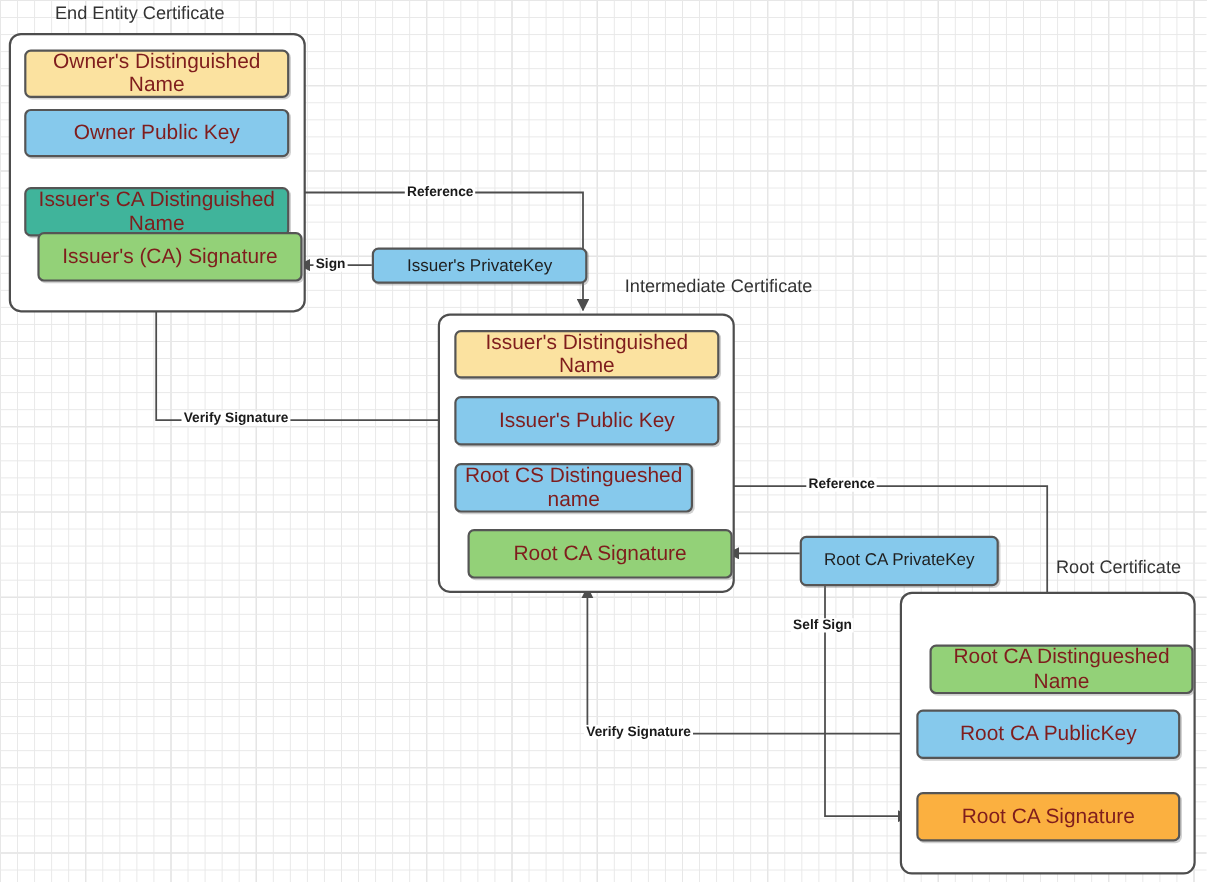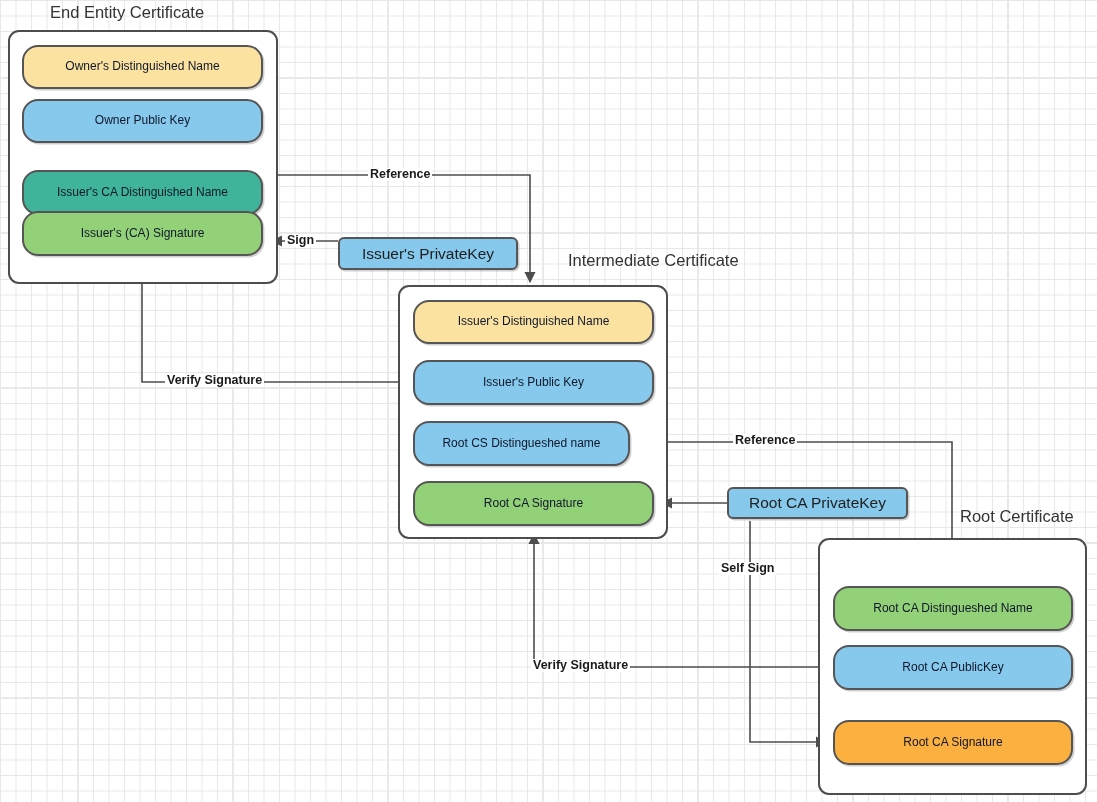--- a/index.html
+++ b/index.html
@@ -39,36 +39,36 @@
   .cert-title {
     position: absolute;
     color: #333333;
     font-size: 16.5px;
     white-space: nowrap;
     line-height: 1;
   }
   .field {
     position: absolute;
     border: 2px solid #555555;
-    border-radius: 16px;
+    border-radius: 6px;
     box-sizing: border-box;
     display: flex;
     align-items: center;
     justify-content: center;
     text-align: center;
-    color: #0f172a;
-    font-size: 12px;
+    color: #7f1d1d;
+    font-size: 19px;
     line-height: 1.12;
     padding: 0 6px;
     box-shadow: 1.5px 1.5px 0 rgba(120,120,120,0.35);
   }
   .field.yellow { background: #fbe2a0; }
   .field.blue   { background: #86c9ec; }
   .field.teal   { background: #40b49b; }
-  .field.green  { background: #93d178; }
+  .field.green  { background: #93d178; margin-left: 12px; }
   .field.orange { background: #fbb040; }
   .key-box {
     position: absolute;
     background: #86c9ec;
     border: 2px solid #555555;
     border-radius: 6px;
     box-sizing: border-box;
     display: flex;
     align-items: center;
     justify-content: center;
@@ -143,23 +143,23 @@
   <div class="cert-title" style="left:960px; top:508px;">Root Certificate</div>
 
   <div class="cert-frame" style="left:818px; top:538px; width:269px; height:257px;"></div>
 
   <div class="field green" style="left:833px; top:586px; width:240px; height:45px;">Root CA Distingueshed Name</div>
 
   <div class="field blue" style="left:833px; top:645px; width:240px; height:45px;">Root CA PublicKey</div>
 
   <div class="field orange" style="left:833px; top:720px; width:240px; height:45px;">Root CA Signature</div>
 
-  <div class="key-box" style="left:338px; top:237px; width:180px; height:33px;">Issuer's PrivateKey</div>
+  <div class="key-box" style="left:338px; top:225px; width:196px; height:33px;">Issuer's PrivateKey</div>
 
-  <div class="key-box" style="left:727px; top:487px; width:181px; height:32px;text-align:center;">Root CA PrivateKey</div>
+  <div class="key-box" style="left:727px; top:487px; width:181px; height:46px;text-align:center;">Root CA PrivateKey</div>
 
   <div class="edge-label" style="left:368px; top:168px;">Reference</div>
 
   <div class="edge-label" style="left:285px; top:234px;">Sign</div>
 
   <div class="edge-label" style="left:165px; top:374px;">Verify Signature</div>
 
   <div class="edge-label" style="left:733px; top:434px;">Reference</div>
 
   <div class="edge-label" style="left:719px; top:562px;">Self Sign</div>

